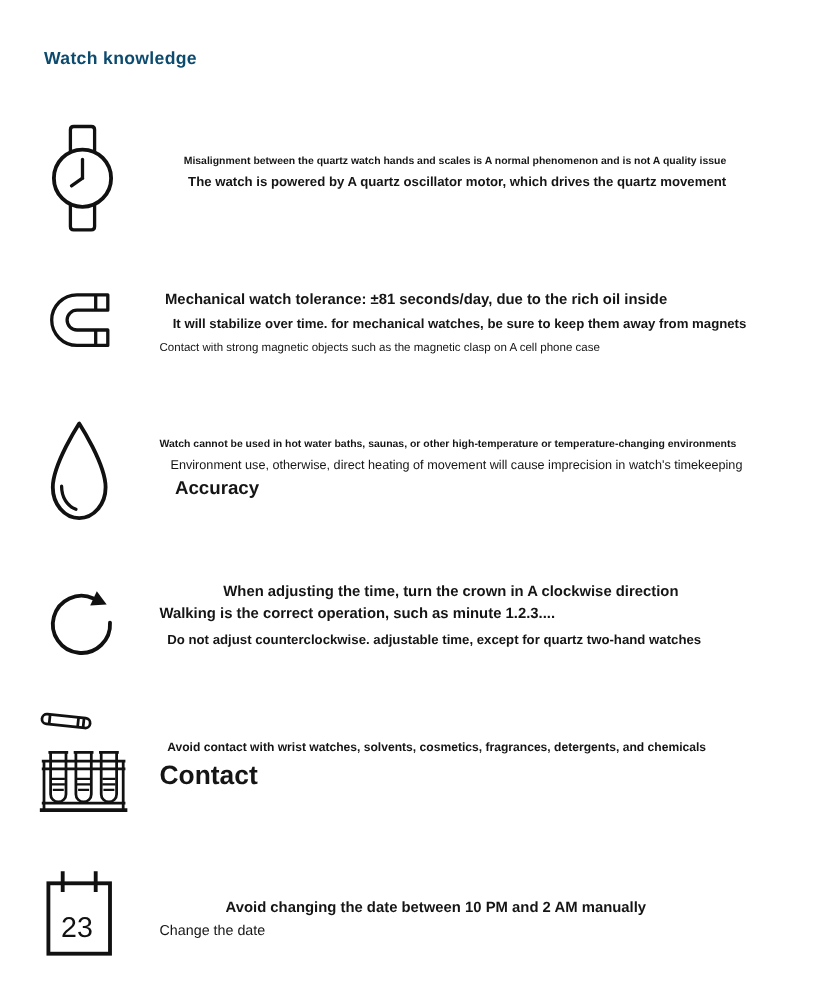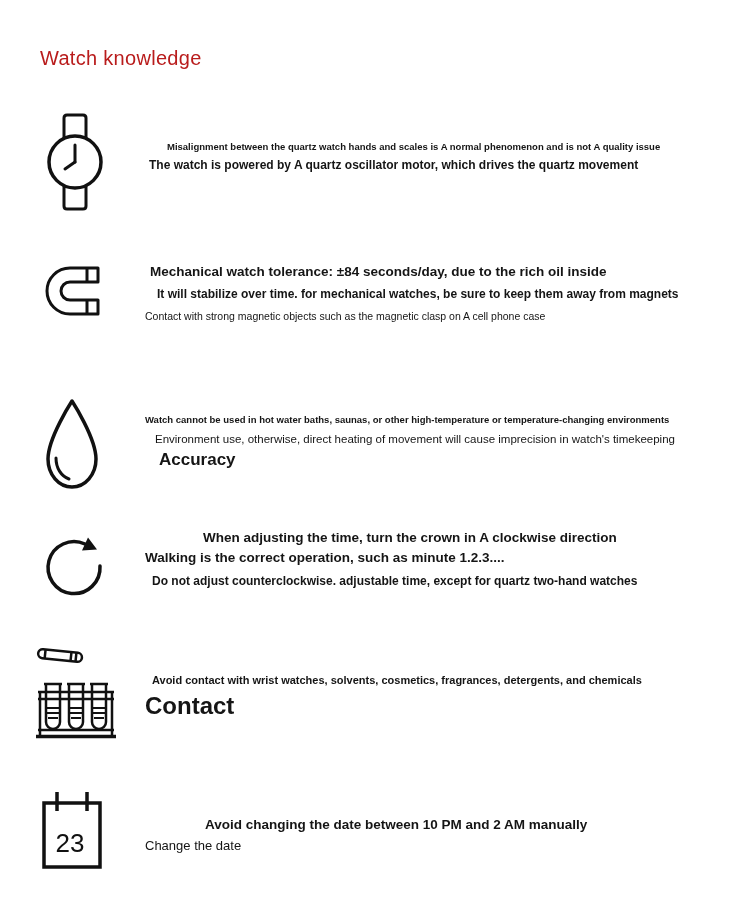--- a/index.html
+++ b/index.html
@@ -1,25 +1,25 @@
 <!DOCTYPE html>
 <html><head>
 <meta charset="utf-8">
 <style>
   html,body{margin:0;padding:0;background:#fff;}
   body{font-family:"Liberation Sans", sans-serif; color:#151515;}
   .page{position:relative;width:750px;height:909px;background:#ffffff;overflow:hidden;}
-  .title{position:absolute;left:40px;top:34px;font-size:20px;font-weight:400;letter-spacing:.3px;color:#b91c1c;}
+  .title{position:absolute;left:40px;top:34px;font-size:16px;font-weight:700;letter-spacing:.3px;color:#0c4a6e;}
   .sec{position:absolute;left:0;width:750px;}
   .icon{position:absolute;display:block;}
   .text-block{position:absolute;left:145px;}
   .line{white-space:nowrap;}
   
   .c1{font-size:9.5px;font-weight:700;}
-  .c2{font-size:12px;font-weight:700;}
+  .c2{font-size:12px;font-weight:700;text-align:right;}
   .c3{font-size:13.5px;font-weight:700;}
   .c4{font-size:12px;font-weight:700;}
   .c5{font-size:10.5px;font-weight:400;}
   .c6{font-size:11.5px;font-weight:400;}
   .c7{font-size:17px;font-weight:700;}
   .c8{font-size:11px;font-weight:700;}
   .c9{font-size:24px;font-weight:700;}
   .c10{font-size:13px;font-weight:400;}
   svg{display:block;}
 </style>
@@ -47,27 +47,27 @@
   </section>
 
   <section class="sec" style="top:262px;height:70px;">
     <span class="icon" style="left:42px;top:0;">
       <svg width="58" height="58" viewBox="0 0 58 58">
         <path d="M56,6 L28,6 A23,23 0 0 0 28,52 L56,52 L56,38 L28,38 A9,9 0 0 1 28,20 L56,20 Z" fill="none" stroke="#111" stroke-width="3" stroke-linejoin="round"></path>
         <path d="M45,6 L45,20 M45,38 L45,52" fill="none" stroke="#111" stroke-width="3"></path>
       </svg>
     </span>
     <div class="text-block" style="top:2px;">
-      <div class="line c3" style="margin-left:5px;">Mechanical watch tolerance: ±84 seconds/day, due to the rich oil inside</div>
+      <div class="line c3" style="margin-left:5px;">Mechanical watch tolerance: ±81 seconds/day, due to the rich oil inside</div>
       <div class="line c4" style="margin-left:12px;margin-top:8px;">It will stabilize over time. for mechanical watches, be sure to keep them away from magnets</div>
       <div class="line c5" style="margin-left:0;margin-top:9px;">Contact with strong magnetic objects such as the magnetic clasp on A cell phone case</div>
     </div>
   </section>
 
-  <section class="sec" style="top:396px;height:100px;">
+  <section class="sec" style="top:380px;height:100px;">
     <span class="icon" style="left:40px;top:0;">
       <svg width="64" height="98" viewBox="0 0 64 98">
         <path d="M32,5 C32,5 8,42 8,63 C8,78.5 18.7,91 32,91 C45.3,91 56,78.5 56,63 C56,42 32,5 32,5 Z" fill="none" stroke="#111" stroke-width="3.5" stroke-linejoin="round"></path>
         <path d="M16,62 C16,72 21,80 29,83" fill="none" stroke="#111" stroke-width="3" stroke-linecap="round"></path>
       </svg>
     </span>
     <div class="text-block" style="top:18px;">
       <div class="line c1" style="margin-left:0;">Watch cannot be used in hot water baths, saunas, or other high-temperature or temperature-changing environments</div>
       <div class="line c6" style="margin-left:10px;margin-top:8px;">Environment use, otherwise, direct heating of movement will cause imprecision in watch's timekeeping</div>
       <div class="line c7" style="margin-left:14px;margin-top:5px;">Accuracy</div>

